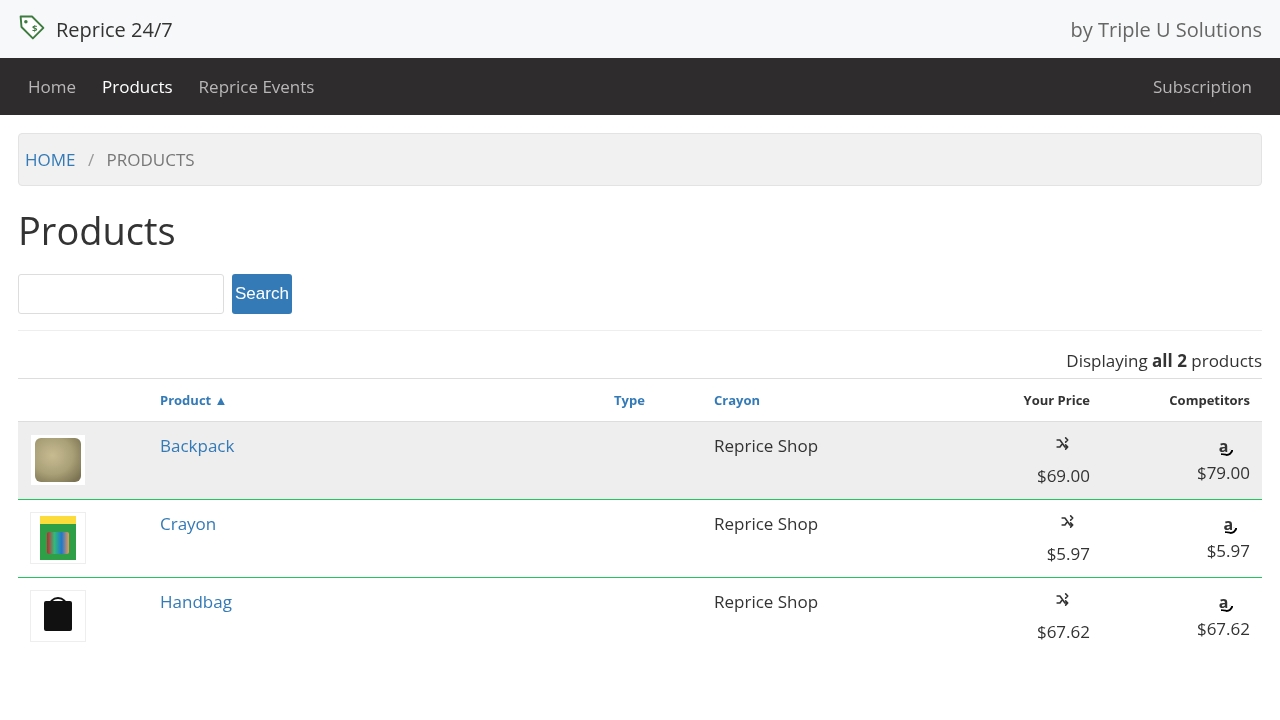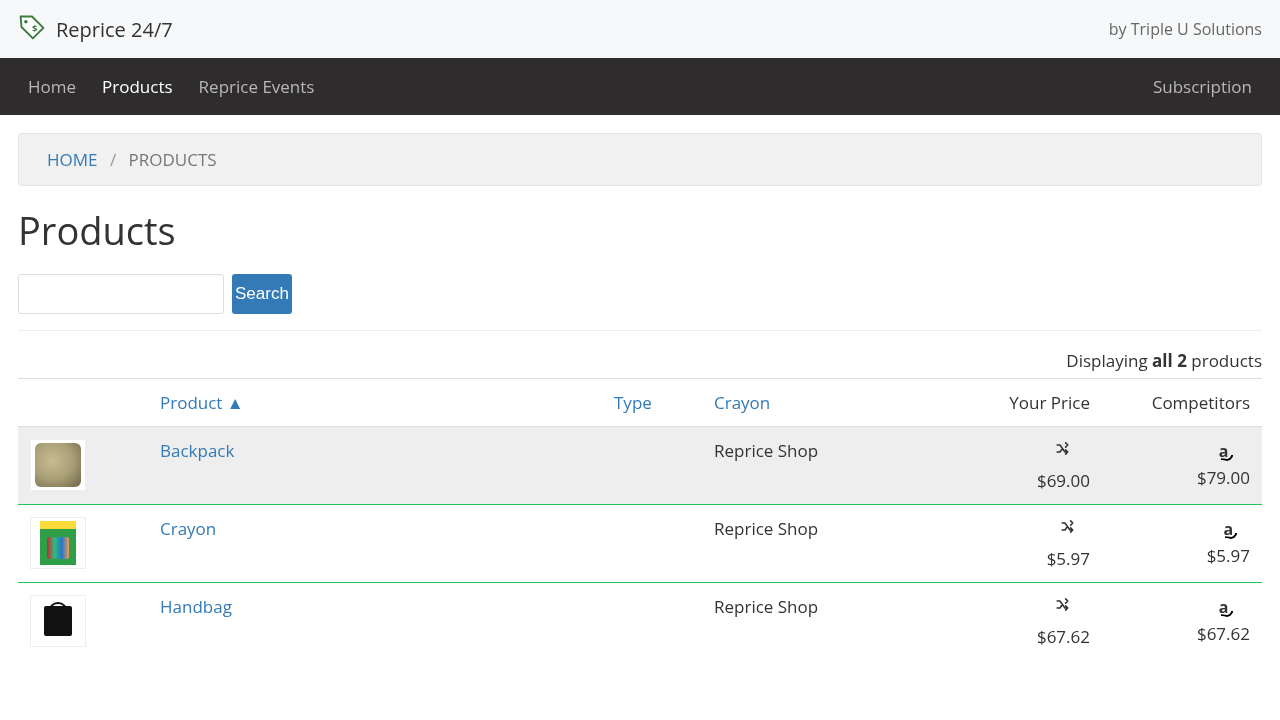--- a/index.html
+++ b/index.html
@@ -1,39 +1,39 @@
 <!DOCTYPE html>
 <html><head>
 <meta charset="utf-8">
 <style>
 * { box-sizing: border-box; margin: 0; padding: 0; }
 body { font-family: 'Open Sans', -apple-system, BlinkMacSystemFont, 'Segoe UI', sans-serif; font-size: 16px; color: #333; background: #fff; }
 .topbar { background: #f7f8f9; height: 58px; display: flex; align-items: center; padding: 0 18px; justify-content: space-between; }
 .brand { display: flex; align-items: center; gap: 10px; }
 .brand-name { font-size: 20px; font-weight: 400; color: #333; }
-.byline { color: #666; font-size: 16px; }
+.byline { color: #666; font-size: 20px; }
 .nav { background: #2e2c2c; height: 57px; display: flex; align-items: center; padding: 0 28px; justify-content: space-between; }
 .nav-left { display: flex; gap: 26px; }
 .nav-right { display: flex; }
 .nav-item { color: #b8b6b6; font-size: 17px; text-decoration: none; cursor: pointer; }
 .nav-item.active { color: #fff; }
 .content { padding: 18px; }
-.breadcrumb { background: #f1f1f1; border: 1px solid #e3e3e3; border-radius: 4px; padding: 14px 28px; margin-bottom: 18px; font-size: 17px; }
+.breadcrumb { background: #f1f1f1; border: 1px solid #e3e3e3; border-radius: 4px; padding: 14px 6px; margin-bottom: 18px; font-size: 17px; }
 .breadcrumb a { color: #337ab7; text-decoration: none; }
 .breadcrumb .sep { color: #999; padding: 0 8px; }
 .breadcrumb .current { color: #777; }
 h1 { font-size: 38px; font-weight: 400; color: #333; margin-bottom: 18px; }
 .search-row { display: flex; gap: 8px; align-items: center; margin-bottom: 16px; }
 .search-input { width: 206px; height: 40px; border: 1px solid #ddd; border-radius: 3px; padding: 0 10px; font-size: 15px; }
 .search-btn { background: #337ab7; color: #fff; border: none; border-radius: 3px; padding: 10px 3px; font-size: 17px; cursor: pointer; }
 hr.sep-line { border: none; border-top: 1px solid #eee; margin-bottom: 18px; }
 .status { text-align: right; font-size: 17px; margin-bottom: 6px; }
 .status .bold { font-weight: 700; }
 .table { width: 100%; border-collapse: collapse; }
-.table th { text-align: left; padding: 12px; border-top: 1px solid #ddd; border-bottom: 1px solid #ddd; font-weight: 400; font-size: 17px; }
+.table th { text-align: left; padding: 12px; border-top: 1px solid #ddd; border-bottom: 1px solid #ddd; font-weight: 700; font-size: 13px; }
 .table th.link-header a { color: #337ab7; text-decoration: none; }
 .table th.right, .table td.right { text-align: right; }
 .table td { padding: 12px; border-top: 1px solid #22c55e; font-size: 17px; vertical-align: top; }
 .table td.productcell a { color: #337ab7; text-decoration: none; }
 .table tbody tr.highlight { background: #eeeeee; }
 .thumb-box { width: 56px; height: 52px; background: #fff; border: 1px solid #eee; display: flex; align-items: center; justify-content: center; }
 .thumb-box.backpack { position: relative; overflow: hidden; }
 .thumb-box.backpack::before { content: ""; position: absolute; width: 46px; height: 44px; background: radial-gradient(ellipse at 38% 40%, #c8bb92 0%, #a9a077 50%, #7b7252 88%); border-radius: 6px; }
 .thumb-box.crayon { flex-direction: column; }
 .thumb-box.crayon .ctop { width: 36px; height: 10px; background: #fbdc3a; border-bottom: 2px solid #2e9f47; }

